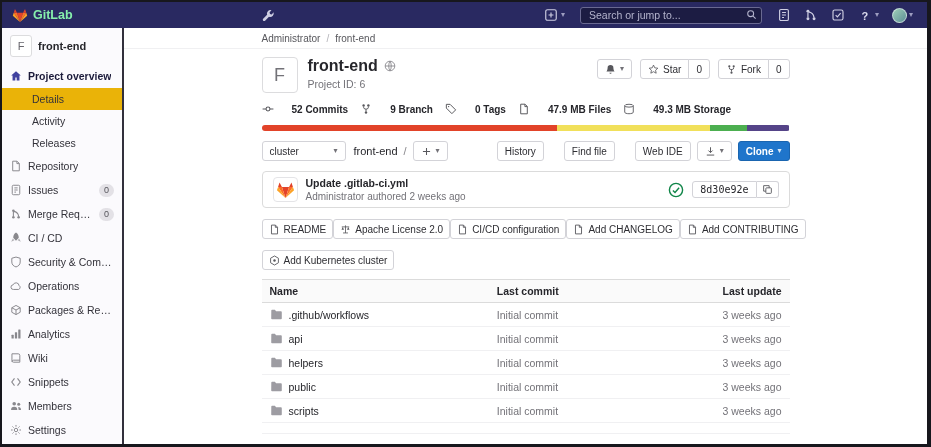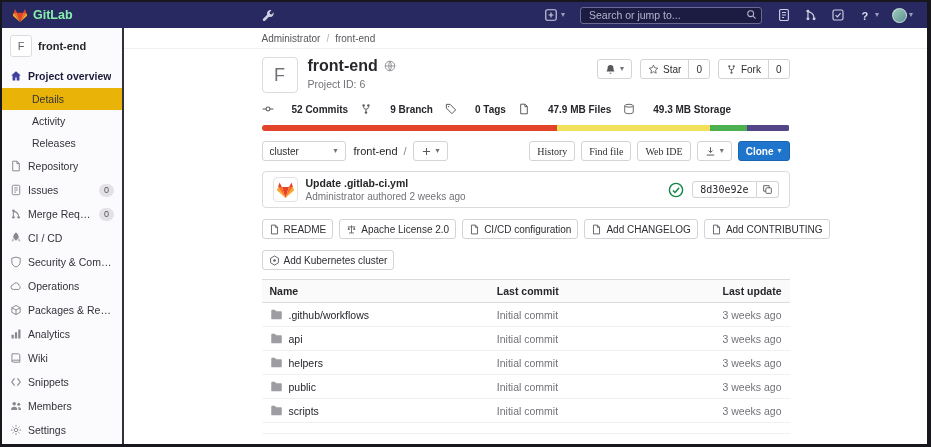--- a/index.html
+++ b/index.html
@@ -80,34 +80,34 @@
   .desc{margin-top:9px;font-size:11.5px;color:#26262b;}
 
   .langbar{margin-top:10px;height:6px;border-radius:3px;overflow:hidden;display:flex;}
   .lang-seg{height:100%;display:block;}
 
   .tree-controls{margin-top:10px;display:flex;align-items:center;gap:6px;}
   .branch-select{min-width:84px;justify-content:space-between;}
   .path-root{font-size:11px;color:#26262b;margin-left:2px;}
   .path-sep{color:#89888d;font-size:11px;}
   .tree-right{margin-left:auto;display:flex;align-items:center;gap:6px;}
-  .tree-actions{display:flex;align-items:flex-end;gap:6px;font-family:Liberation Serif, serif;}
+  .tree-actions{display:flex;align-items:flex-end;gap:20px;}
 
   .commit-box{margin-top:10px;border:1px solid #dbdbdb;border-radius:4px;padding:5px 10px;display:flex;align-items:center;gap:8px;min-height:34px;}
   .commit-avatar{width:25px;height:25px;border:1px solid #e4e4e7;border-radius:4px;background:#fff;padding:2px;flex-shrink:0;display:block;}
   .commit-title{display:block;font-size:10.5px;font-weight:bold;color:#26262b;}
   .commit-meta{font-size:10px;color:#737278;margin-top:2px;}
   .commit-right{margin-left:auto;display:flex;align-items:center;gap:8px;}
   .ci-status{width:16px;height:16px;display:block;}
   .sha-group{display:flex;align-items:stretch;}
   .sha{border:1px solid #d3d3d8;border-radius:3px 0 0 3px;background:#fff;padding:2px 7px;font-family:"DejaVu Sans Mono","Liberation Mono",monospace;font-size:10px;color:#26262b;display:flex;align-items:center;}
   .copy-btn{border:1px solid #d3d3d8;border-left:none;border-radius:0 3px 3px 0;background:#fff;padding:0 5px;color:#57575c;display:flex;align-items:center;}
   .copy-btn .bic{width:11px;height:11px;display:block;}
 
-  .badge-row{display:flex;align-items:center;gap:6px;margin-top:11px;flex-wrap:nowrap;}
+  .badge-row{display:flex;align-items:center;gap:0;margin-top:11px;flex-wrap:nowrap;}
   .badge-row .btn{padding:0 6px;}
 
   .tree-table{width:100%;border-collapse:collapse;margin-top:9px;font-size:10.5px;}
   .tree-table th{background:#fafafa;border-top:1px solid #dbdbdb;border-bottom:1px solid #dbdbdb;font-size:10.5px;font-weight:bold;text-align:left;padding:5px 8px;color:#26262b;}
   .tree-table td{padding:5px 8px;border-bottom:1px solid #f0f0f2;vertical-align:middle;}
   .tree-table .right{text-align:right;}
   .name-cell{display:flex;align-items:center;gap:6px;}
   .fic{width:13px;height:13px;color:#9d9ca2;display:block;flex-shrink:0;}
   .file-link{color:#26262b;}
   .commit-link{color:#737278;}

